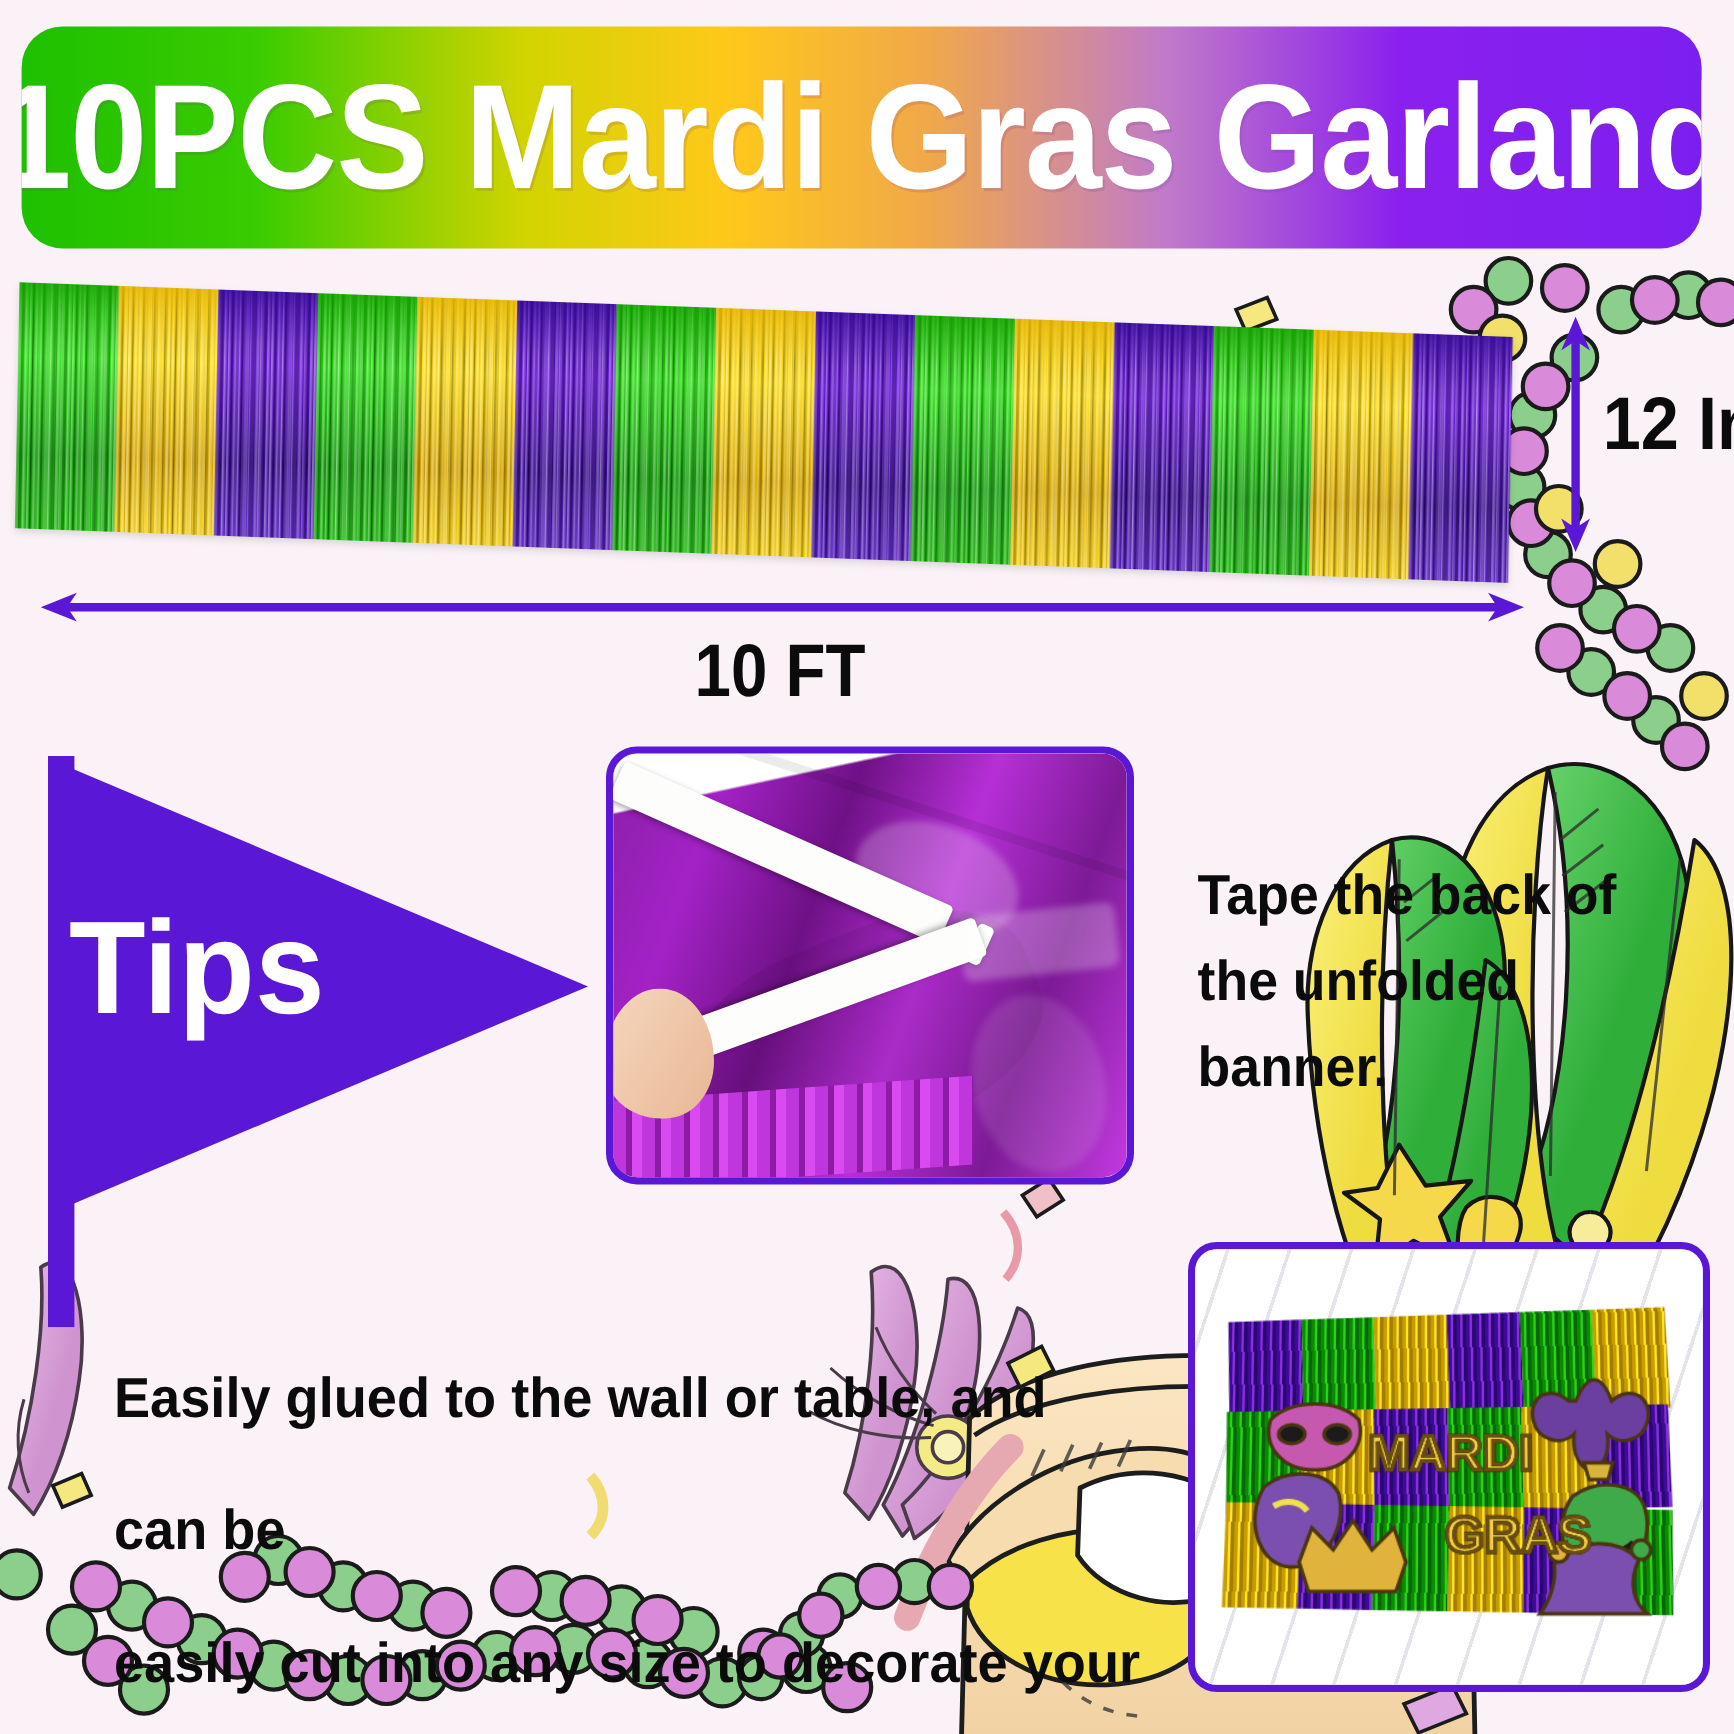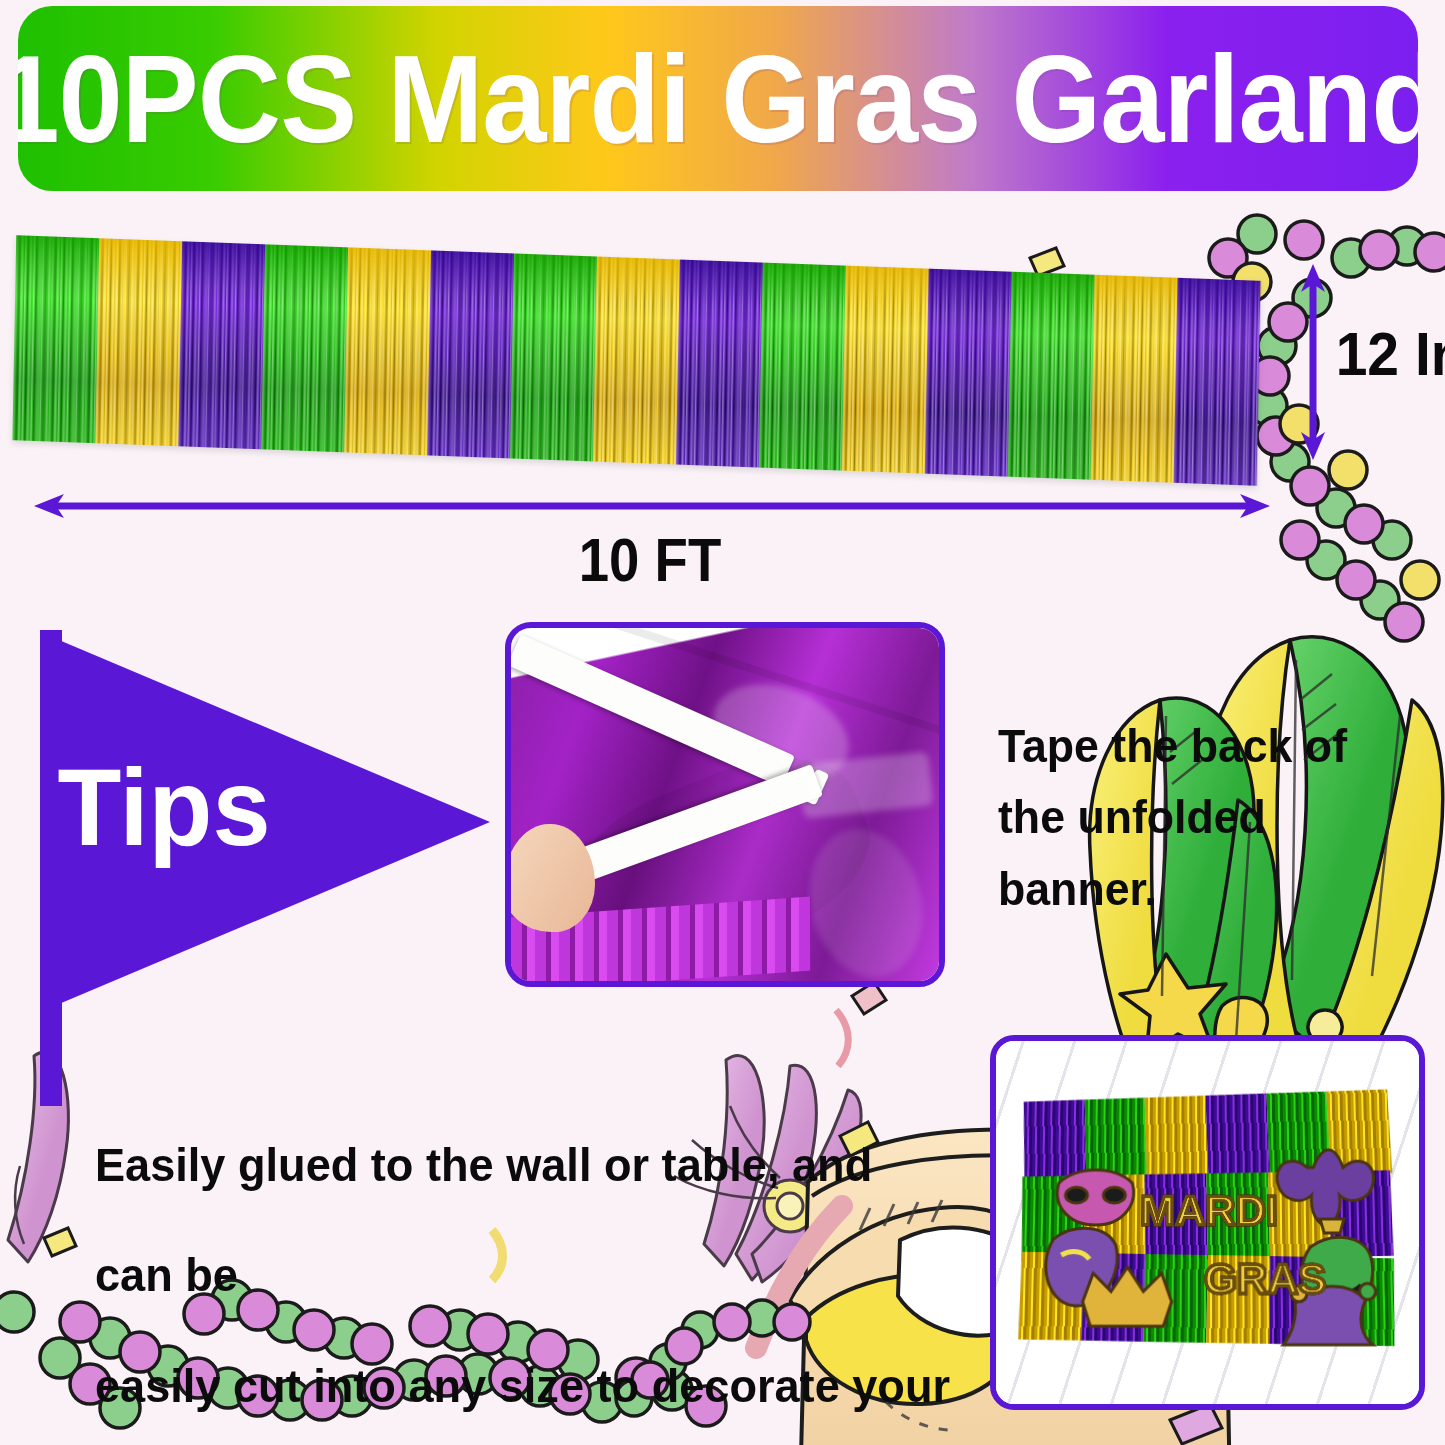--- a/index.html
+++ b/index.html
@@ -10,21 +10,21 @@
     font-family:"Liberation Sans", sans-serif;
     overflow:hidden;
   }
   .stage { position:absolute; inset:0; }
 
   
   .deco { position:absolute; pointer-events:none; }
 
   
   .header-banner{
-    position:absolute; left:18px; top:6px; width:1400px; height:185px;
+    position:absolute; left:18px; top:22px; width:1400px; height:185px;
     border-radius:34px;
     background:linear-gradient(90deg,#1ec000 0%,#39cc00 14%,#d2d400 30%,#ffc81a 42%,#f0a84a 54%,#c07bc8 68%,#8b20ee 82%,#7b1ff0 100%);
     display:flex; align-items:center; justify-content:center;
     overflow:hidden;
   }
   .header-title{
     color:#ffffff;
     font-size:124px;
     font-weight:900;
     letter-spacing:-1px;

